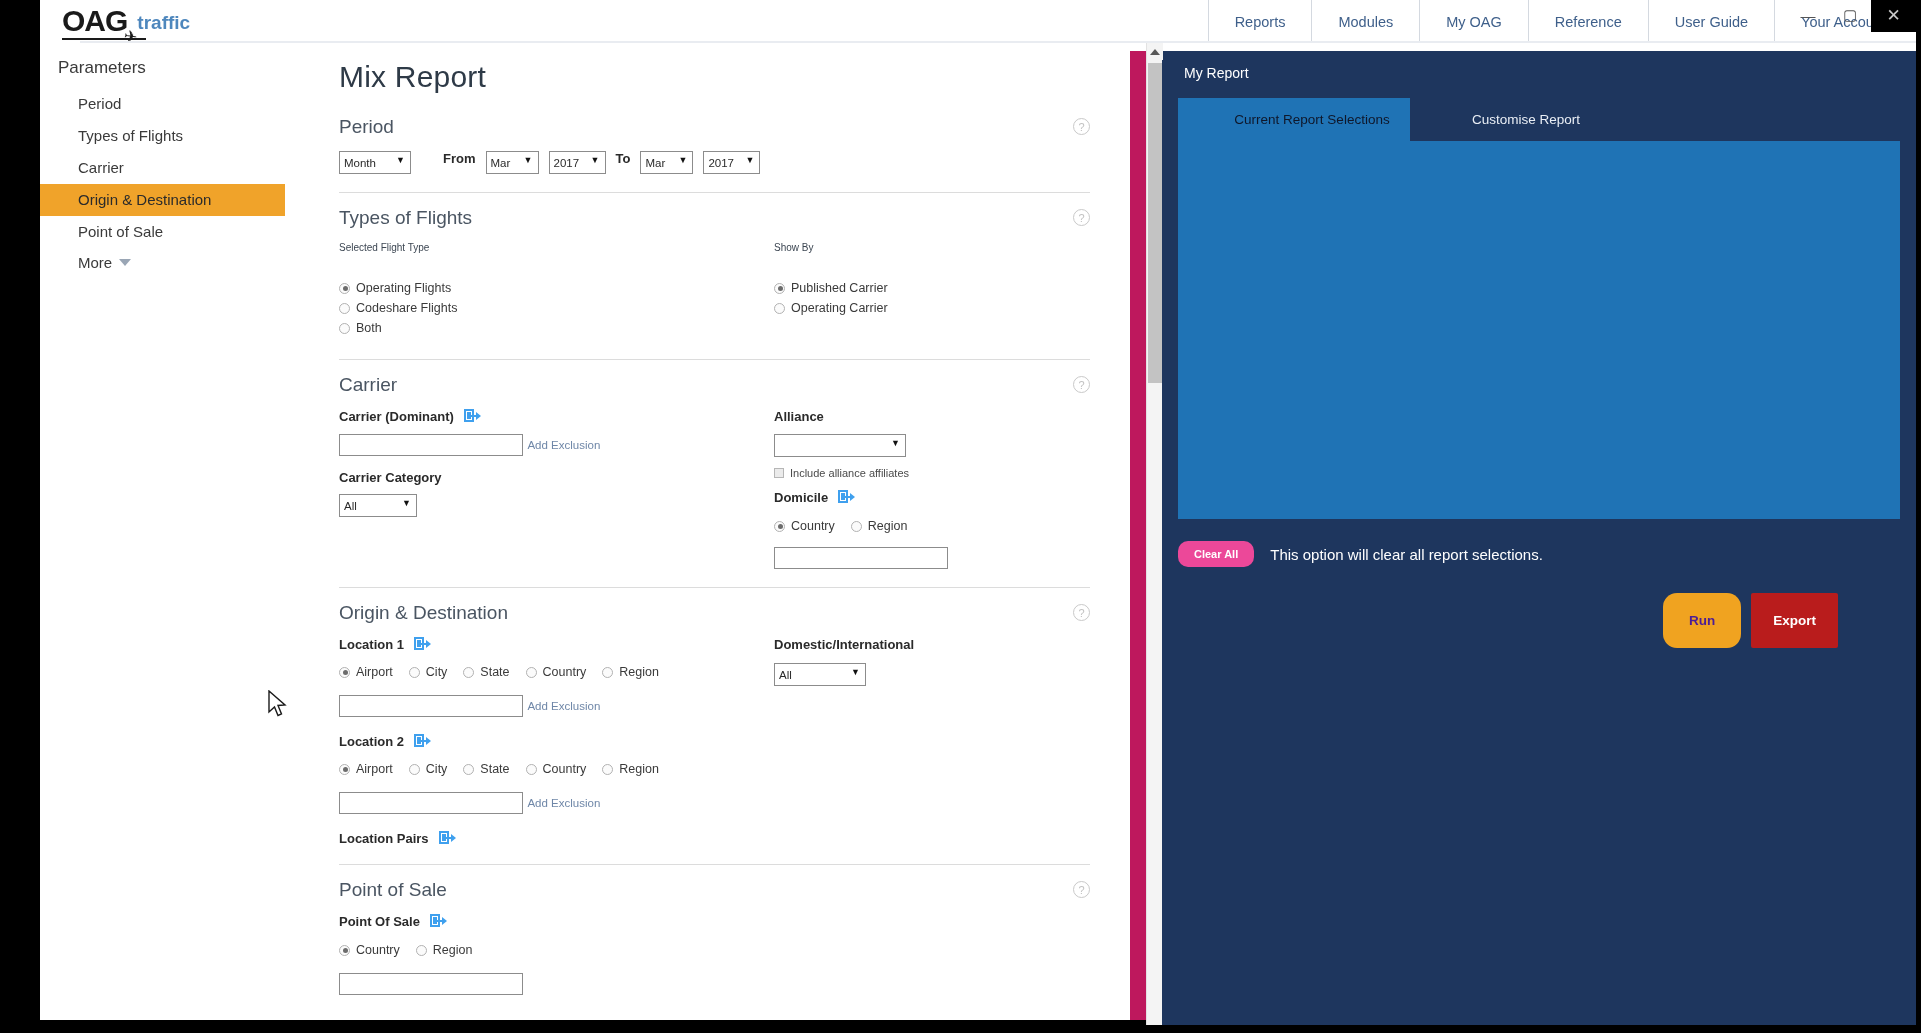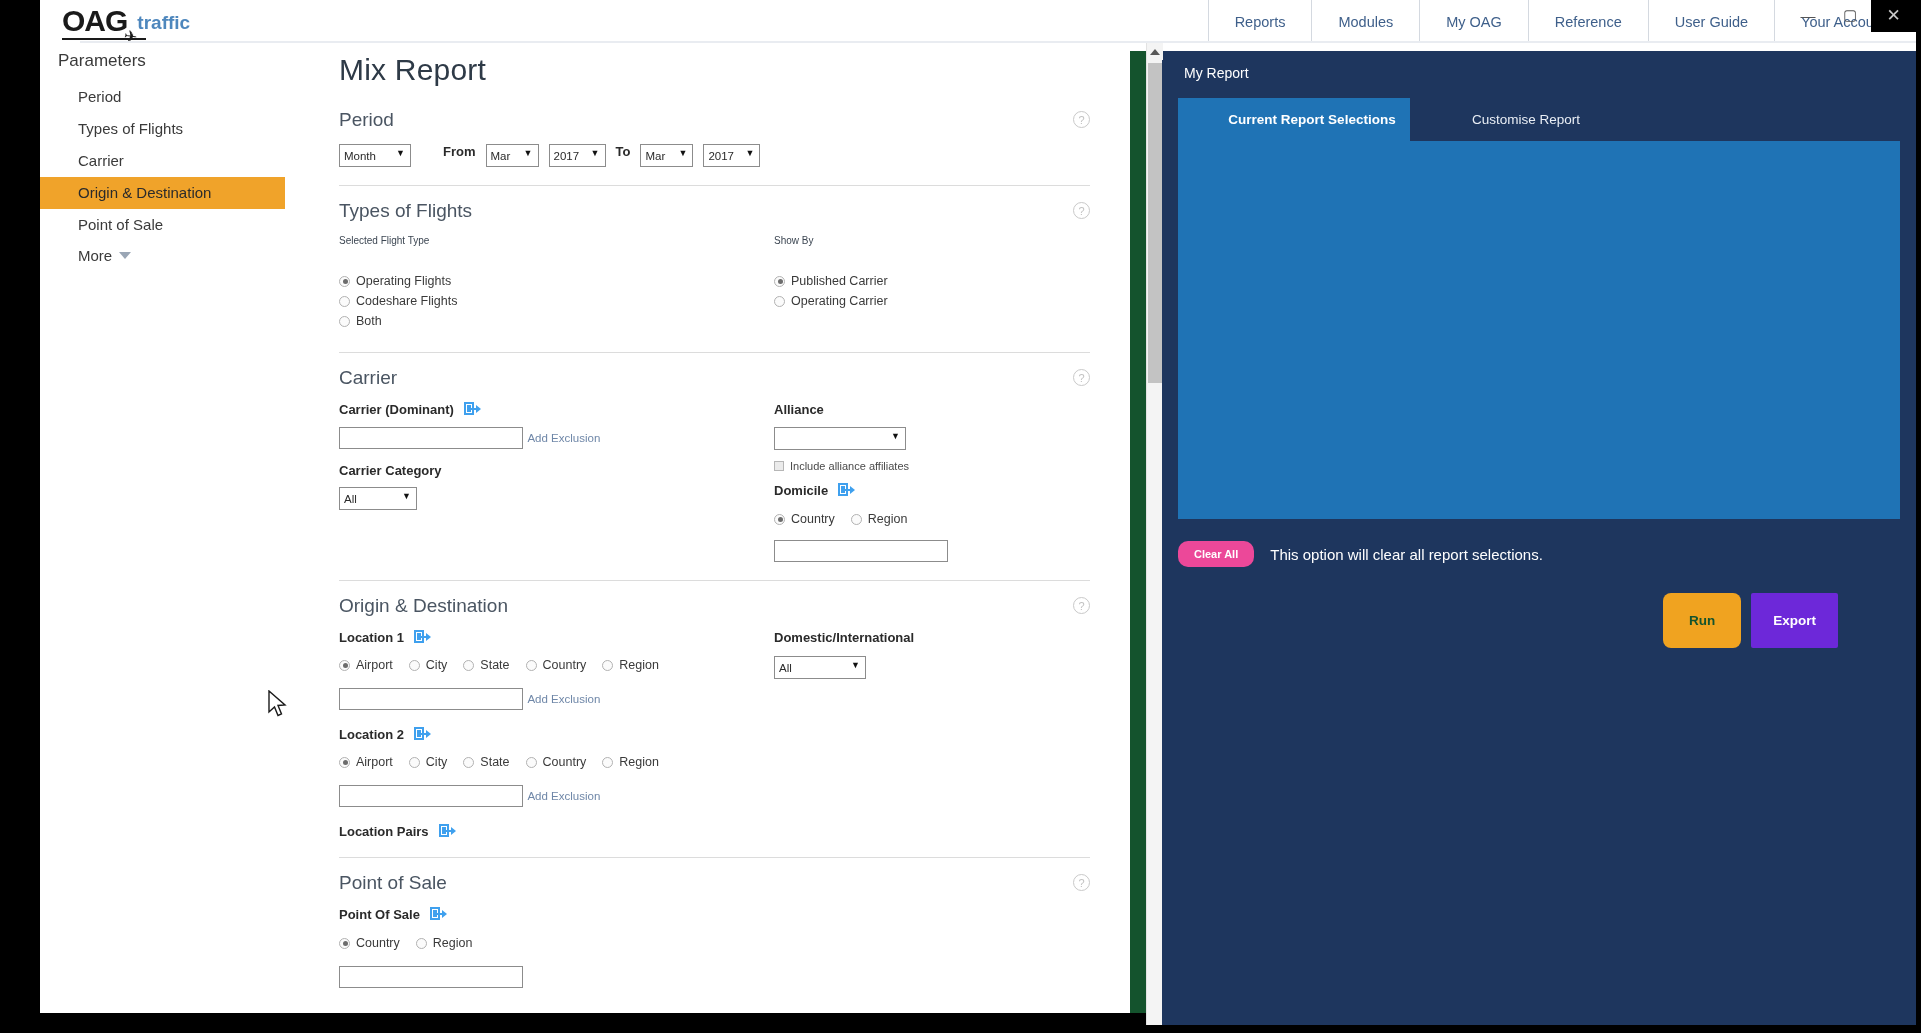--- a/index.html
+++ b/index.html
@@ -64,22 +64,22 @@
     pointer-events:none;
   }
   .wc{
     width:42px; height:30px; display:flex; align-items:center; justify-content:center;
     font-size:15px; color:#555; pointer-events:auto; cursor:pointer;
   }
   .wc-close{ background:#000; color:#c8c8c8; height:34px; width:45px; font-size:17px;}
 
   
   .app {
-    position:absolute; left:40px; top:31px; width:1106px; height:982px;
-    background:#14532d; overflow:hidden;
+    position:absolute; left:40px; top:38px; width:1106px; height:982px;
+    background:#be185d; overflow:hidden;
   }
 
   
   .sidebar{ position:absolute; left:0; top:0; width:245px; height:982px; background:#fff; padding-top:17px;}
   .side-title{ font-size:17px; color:#3a3a3a; padding:3px 0 10px 18px;}
   .side-item{
     font-size:15px; color:#3a3a3a; padding:6px 0 6px 38px; cursor:pointer; line-height:20px;
   }
   .side-item.active{ background:#f0a32a; color:#2b2b2b; }
   .side-more{ display:flex; align-items:center; gap:7px; padding:6px 0 6px 38px; font-size:15px; color:#3a3a3a; cursor:pointer;}
@@ -186,37 +186,37 @@
   .panel{
     position:absolute; left:1162px; top:43px; width:754px; height:982px;
     background:#1e365e;
   }
   .panel-title{ font-size:14px; color:#fff; padding:22px 0 0 22px; font-weight:400;}
   .tabs{ display:flex; margin-top:17px; padding-left:16px; }
   .tab{
     padding:14px 0; width:232px; text-align:center;
     font-size:13.5px; color:#e9eef5; cursor:pointer;
   }
-  .tab.active{ background:#1f73b5; color:#ffffff; font-weight:700;padding-left:36px; }
+  .tab.active{ background:#1f73b5; color:#0f172a; font-weight:400;padding-left:36px; }
   .panel-body{
     margin:0 16px 0 16px; height:378px; background:#1f73b5;
   }
   .clear-row{ display:flex; align-items:center; gap:16px; margin:22px 0 0 16px; }
   .btn-clear{
     background:#ec4899; color:#fff; font-size:11px; font-weight:700;
     padding:7px 16px; border:none; cursor:pointer; border-radius:10px;
   }
   .clear-text{ font-size:15px; color:#fff; }
   .actions{ display:flex; gap:10px; justify-content:flex-end; margin:26px 78px 0 0; }
   .btn-run{
-    background:#f0a320; color:#14532d; font-size:13.5px; font-weight:700;
-    padding:15px 26px; border:none; cursor:pointer; border-radius:8px;
+    background:#f0a320; color:#4c1d95; font-size:13.5px; font-weight:700;
+    padding:15px 26px; border:none; cursor:pointer; border-radius:14px;
   }
   .btn-export{
-    background:#6d28d9; color:#fff; font-size:13.5px; font-weight:700;
+    background:#b91c1c; color:#fff; font-size:13.5px; font-weight:700;
     padding:20px 22px; border:none; cursor:pointer; border-radius:2px;
   }
 
   
   .cursor{ position:absolute; left:268px; top:690px; z-index:40; pointer-events:none; }
 </style>
 </head>
 <body>
 
 <div class="screen">

